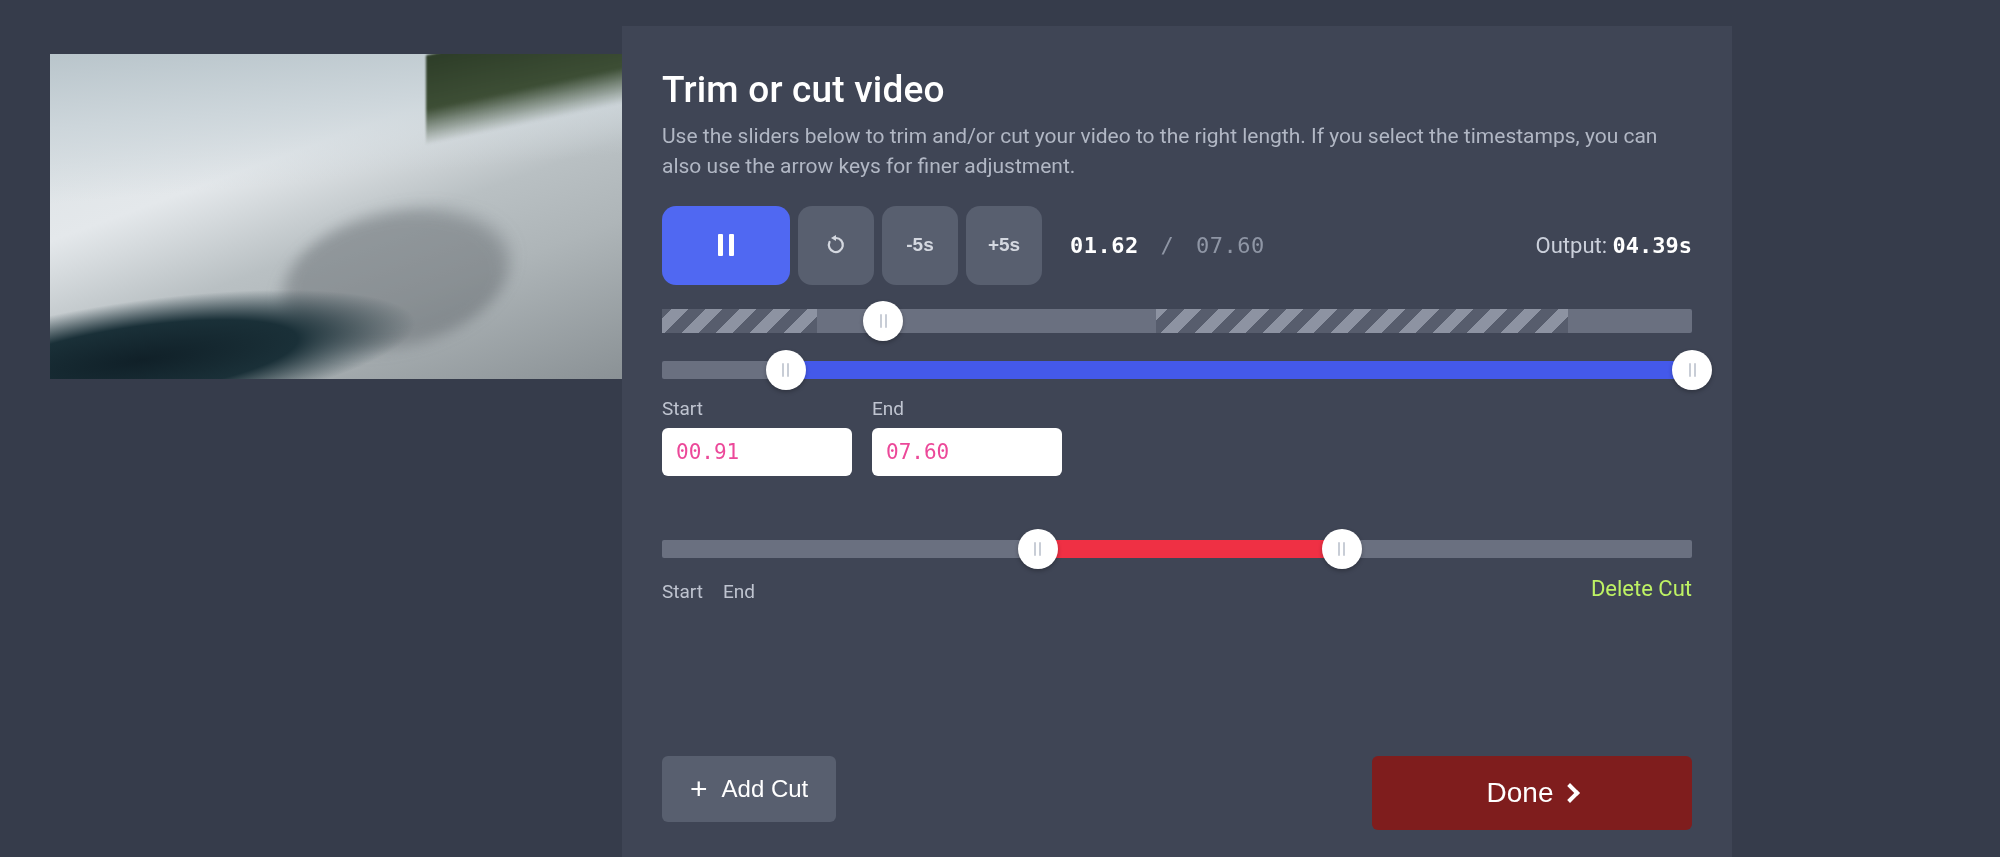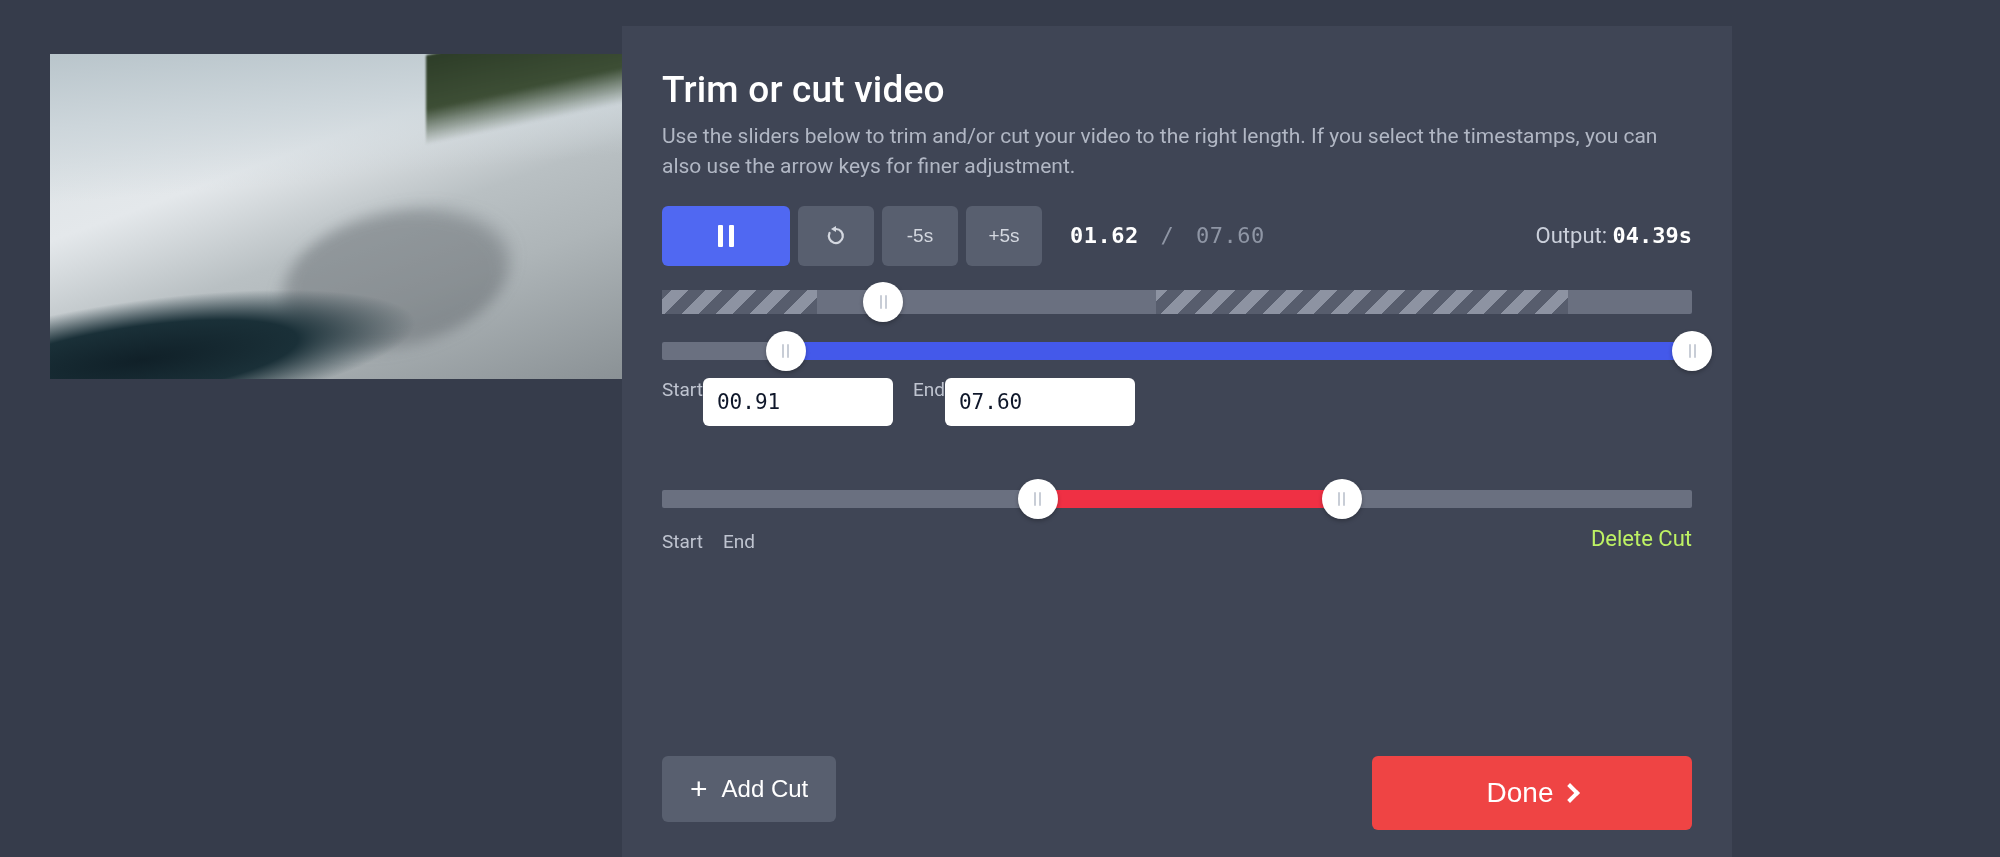--- a/index.html
+++ b/index.html
@@ -80,25 +80,25 @@
     margin-bottom: 24px;
     max-width: 1000px;
   }
   .ctrl-row {
     display: flex;
     align-items: center;
     gap: 8px;
     margin-bottom: 24px;
   }
   .btn {
-    height: 60px;
+    height: 79px;
     border: none;
-    border-radius: 6px;
+    border-radius: 14px;
     font-size: 20px;
-    font-weight: 400;
+    font-weight: 700;
     color: #fff;
     cursor: pointer;
     display: flex;
     align-items: center;
     justify-content: center;
   }
   .btn-play { background: #5068f2; width: 128px; }
   .btn-sm { background: #585f6f; width: 76px; color: #d4d8e0; font-size: 19px;}
   .btn-restart { width: 76px; }
   .pause-bars { display: flex; gap: 6px; }
@@ -158,36 +158,36 @@
     background: #ef3044;
   }
   .slider-group { margin-bottom: 64px; }
   
   .field-row {
     display: flex;
     gap: 20px;
     margin-top: 18px;
     align-items:flex-end;
   }
-  .field { display: flex; flex-direction: row; }
+  .field { display: flex; flex-direction: column; }
   .field label {
     font-size: 19px;
     color: #bfc4d0;
     margin-bottom: 8px;
   }
   .field input {
     width: 190px;
     height: 48px;
     border: none;
     border-radius: 6px;
     background: #fff;
     font-family: "SFMono-Regular", Consolas, monospace;
     font-size: 21px;
     padding: 0 14px;
-    color: #0f172a;
+    color: #ec4899;
   }
   .delete-cut {
     margin-left: auto;
     font-size: 22px;
     color: #bef264;
     cursor: pointer;
     padding-bottom: 10px;
   }
   .footer-row {
     position: absolute;
@@ -204,21 +204,21 @@
     color: #fff;
     font-size: 24px;
     font-weight: 500;
     display: flex;
     align-items: center;
     gap: 14px;
     cursor: pointer;
   }
   .plus-icon { font-size: 30px; font-weight: 300; line-height: 1; }
   .btn-done {
-    background: #ef4444;
+    background: #7f1d1d;
     height: 74px;
     width: 320px;
     border: none;
     border-radius: 6px;
     color: #fff;
     font-size: 28px;
     font-weight: 500;
     display: flex;
     align-items: center;
     justify-content: center;

